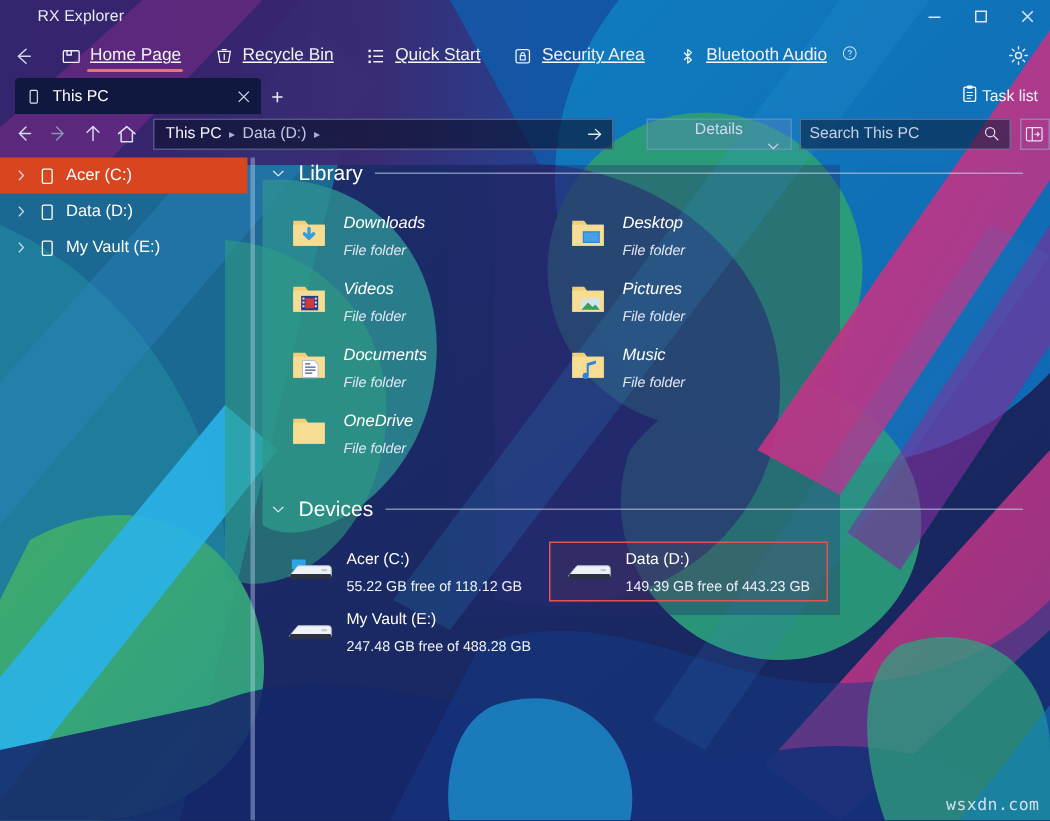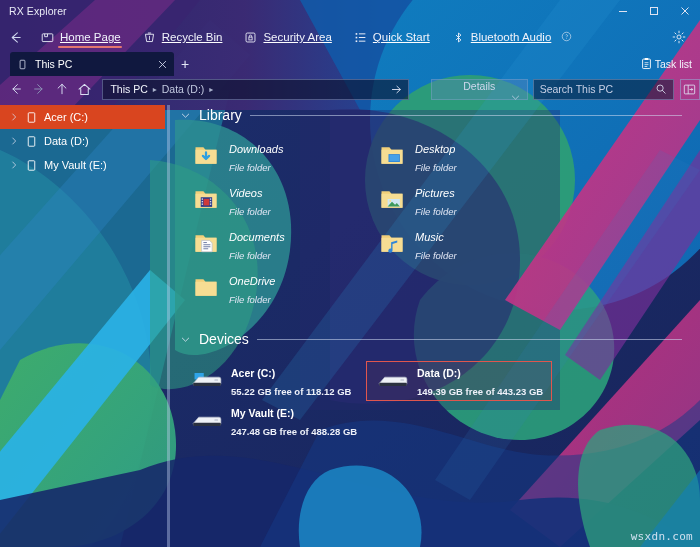--- a/index.html
+++ b/index.html
@@ -12,21 +12,21 @@
     position:relative;
   }
 
   
   #bg { position:absolute; inset:0; z-index:0; }
   #bg svg { display:block; width:700px; height:547px; }
 
   
   .titlebar {
     position:absolute; top:0; left:0; width:700px; height:22px;
-    z-index:10; display:flex; align-items:center;
+    z-index:10; display:flex; align-items:center;padding-left:16px;
   }
   .titlebar .apptitle {
     font-size:10.5px; color:#e8eaf5; margin-left:9px; letter-spacing:.1px;
   }
   .wincontrols { position:absolute; right:0; top:0; height:22px; display:flex; }
   .wc {
     width:31px; height:22px; display:flex; align-items:center; justify-content:center;
     color:#dfe3f2;
   }
   .wc svg { display:block; }
@@ -144,21 +144,21 @@
   .grouphdr { display:flex; align-items:center; gap:8px; height:20px; }
   .grouphdr .gchev { color:#dfe5f5; display:flex; }
   .grouphdr .gtitle { font-size:14px; color:#ffffff; white-space:nowrap; }
   .grouphdr .gline { flex:1; height:1px; background:rgba(210,220,242,.55); margin-right:18px; }
 
   .itemgrid { display:grid; grid-template-columns:186px 186px; margin-top:10px;font-style:italic; }
   .fitem { display:flex; align-items:center; gap:9px; height:44px; padding-left:12px; }
   .fitem .ftext .fname { font-size:11px; color:#ffffff; line-height:13px; }
   .fitem .ftext .fsub  { font-size:9.5px; color:#e2e7f5; line-height:12px; margin-top:1px; }
 
-  .devgrid { display:grid; grid-template-columns:186px 186px; margin-top:12px;font-weight:bold; }
+  .devgrid { display:grid; grid-template-columns:186px 186px; margin-top:12px; }
   .dvitem {
     display:flex; align-items:center; gap:8px; height:40px; padding-left:10px;
     border:1px solid transparent;
   }
   .dvitem.sel { border-color:#e0564e; background:rgba(160,60,60,.12); }
   .dvtext { width:128px; }
   .dvtext .dvname { font-size:10.5px; color:#ffffff; line-height:12px; }
   .bar {
     width:128px; height:7px; background:#7e87b4; border-radius:1px;
     margin:3px 0 2px 0; overflow:hidden;
@@ -304,38 +304,38 @@
           <path d="M6 2.5 h4" stroke="currentColor" stroke-width="1.1"></path>
           <path d="M8 6 v5" stroke="currentColor" stroke-width="1"></path>
         </svg>
     </span>
     <span>Recycle Bin</span>
   </div>
 
   <div class="ribitem">
     <span class="glyph">
       <svg width="13" height="13" viewBox="0 0 16 16">
-          <rect x="2.5" y="2.5" width="11" height="11" rx="1.5" fill="none" stroke="currentColor" stroke-width="1.1"></rect>
-          <rect x="6" y="7.5" width="4" height="3.5" fill="none" stroke="currentColor" stroke-width="1"></rect>
-          <path d="M6.6 7.5 V6.4 a1.4 1.4 0 0 1 2.8 0 V7.5" fill="none" stroke="currentColor" stroke-width="1"></path>
-        </svg>
-    </span>
-    <span>Security Area</span>
-  </div>
-
-  <div class="ribitem">
-    <span class="glyph">
-      <svg width="13" height="13" viewBox="0 0 16 16">
           <path d="M6 3.5 H14 M6 8 H14 M6 12.5 H14" stroke="currentColor" stroke-width="1.2"></path>
           <rect x="2" y="2.6" width="2" height="2" fill="currentColor"></rect>
           <rect x="2" y="7.1" width="2" height="2" fill="currentColor"></rect>
           <rect x="2" y="11.6" width="2" height="2" fill="currentColor"></rect>
         </svg>
     </span>
     <span>Quick Start</span>
+  </div>
+
+  <div class="ribitem">
+    <span class="glyph">
+      <svg width="13" height="13" viewBox="0 0 16 16">
+          <rect x="2.5" y="2.5" width="11" height="11" rx="1.5" fill="none" stroke="currentColor" stroke-width="1.1"></rect>
+          <rect x="6" y="7.5" width="4" height="3.5" fill="none" stroke="currentColor" stroke-width="1"></rect>
+          <path d="M6.6 7.5 V6.4 a1.4 1.4 0 0 1 2.8 0 V7.5" fill="none" stroke="currentColor" stroke-width="1"></path>
+        </svg>
+    </span>
+    <span>Security Area</span>
   </div>
 
   <div class="ribitem">
     <span class="glyph">
       <svg width="13" height="13" viewBox="0 0 16 16">
           <path d="M5 5 L11 11 L8 13.5 V2.5 L11 5 L5 11" fill="none" stroke="currentColor" stroke-width="1.1" stroke-linejoin="round"></path>
         </svg>
     </span>
     <span>Bluetooth Audio</span>
     <span class="helpic">

